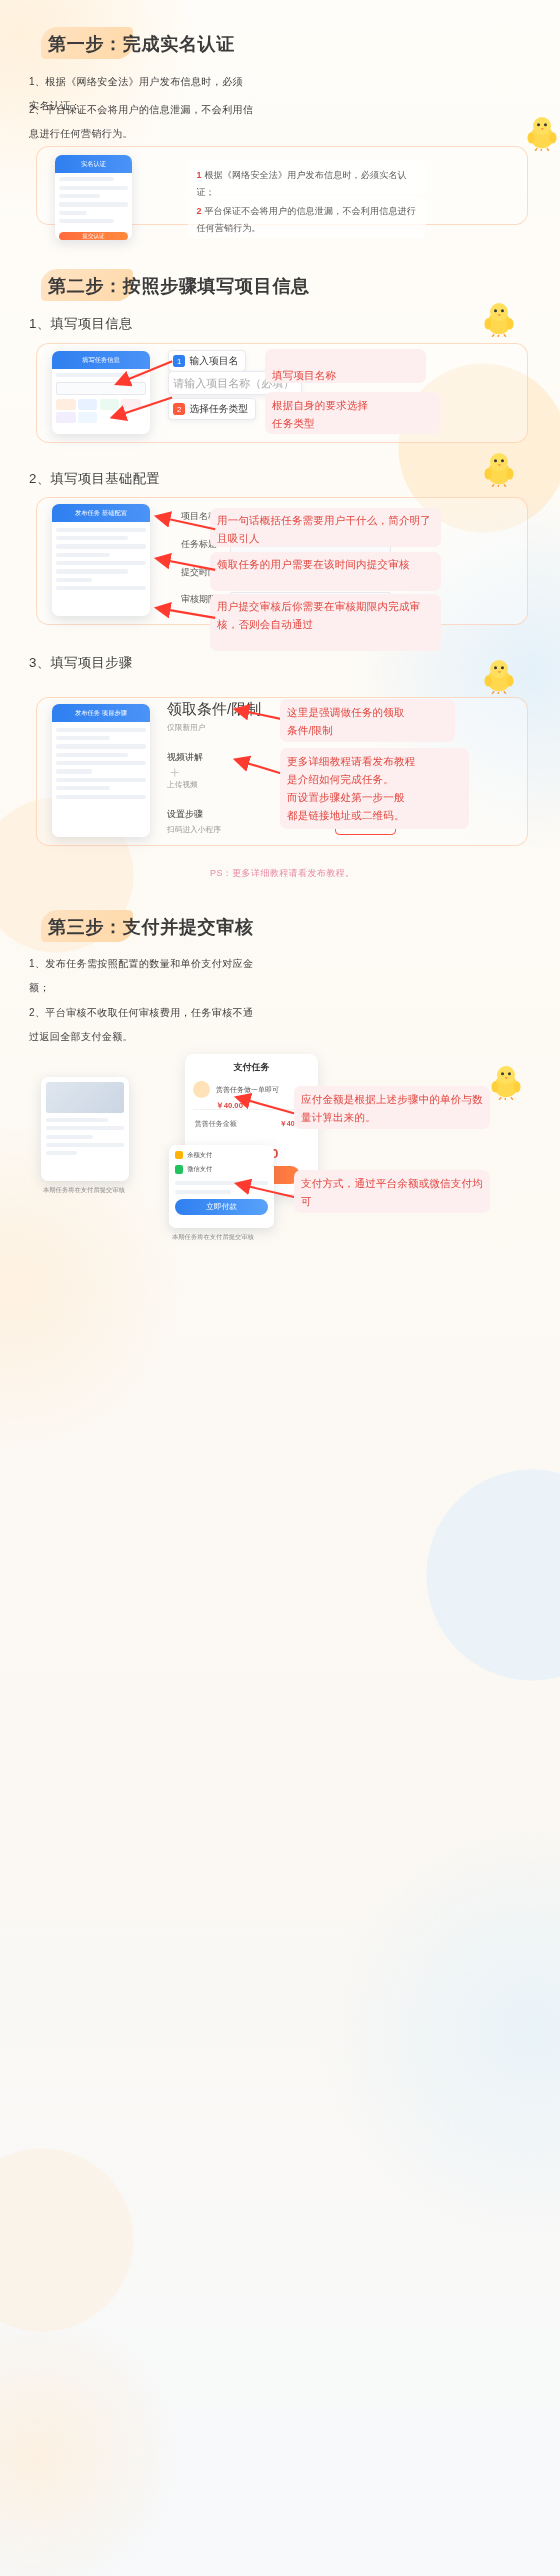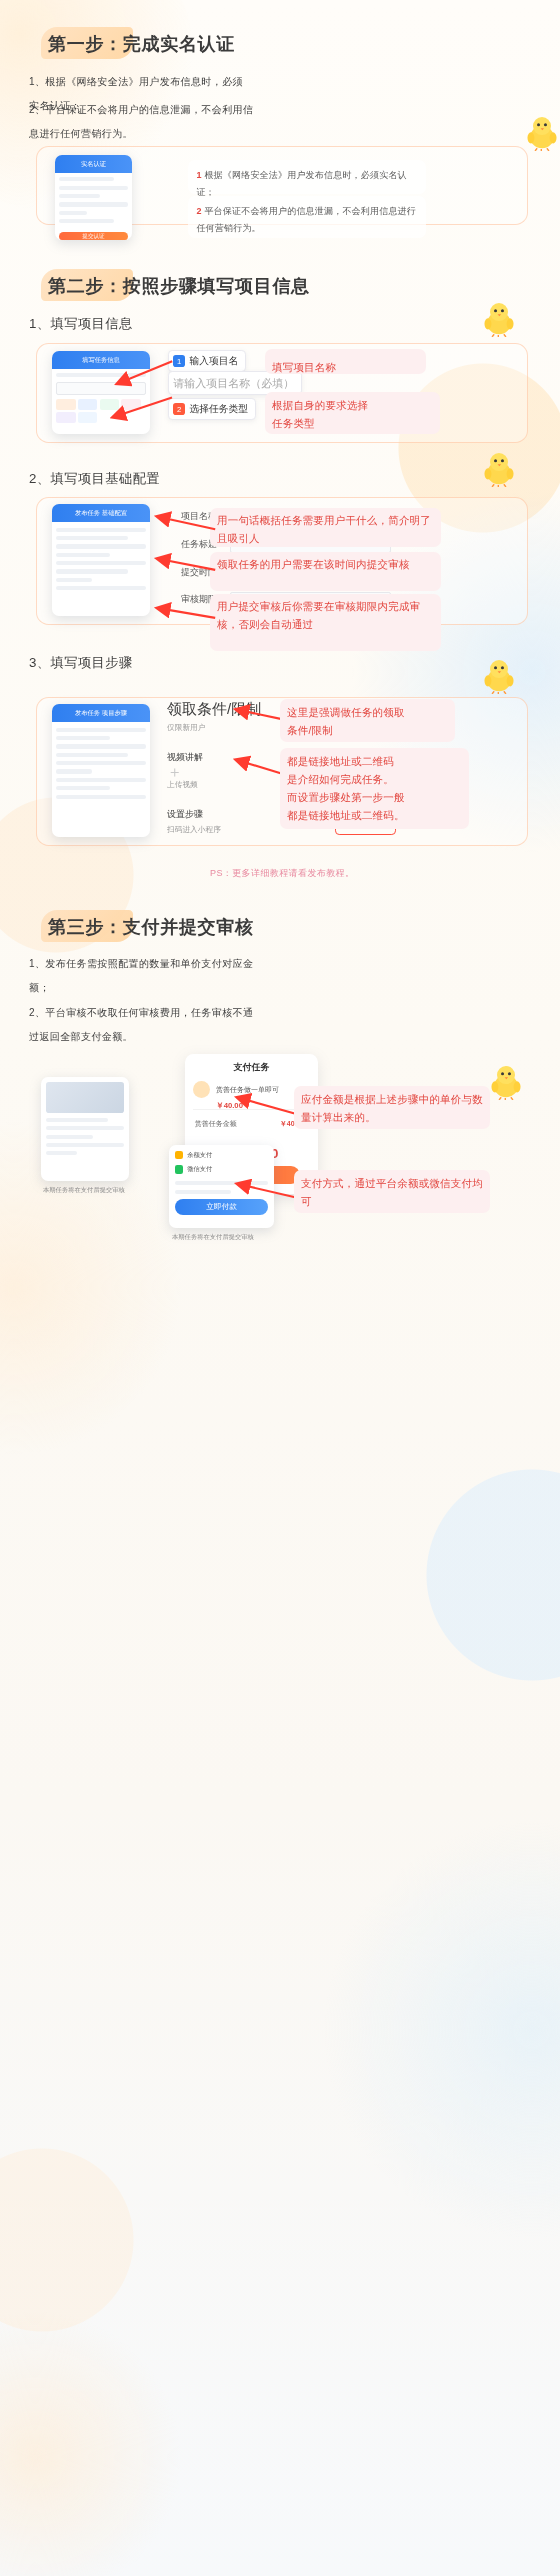--- a/index.html
+++ b/index.html
@@ -305,21 +305,21 @@
     </svg>
     <svg class="arrow" style="left:105px;top:392px;" width="70" height="32" viewBox="0 0 100 46">
       <defs>
           <marker id="ah2" markerWidth="8" markerHeight="8" refX="6" refY="4" orient="auto">
         <path d="M0,0 L8,4 L0,8 z" fill="#ff3b2f"></path>
           </marker>
         </defs>
       <path d="M96,8 L12,36" stroke="#ff3b2f" stroke-width="3" fill="none" marker-end="url(#ah2)"></path>
     </svg>
 
-    <div class="callout" style="left:265px;top:349px;width:161px;height:25px;padding:9px 7px;">
+    <div class="callout" style="left:265px;top:349px;width:161px;height:25px;padding:17px 7px;">
       <span>填写项目名称</span>
     </div>
     <div class="callout" style="left:265px;top:392px;width:175px;height:42px;padding:4.2px 7px;">
       <div>根据自身的要求选择</div>
       <div>任务类型</div>
     </div>
 
     <div class="subhead" style="left:29px;top:470px;">2、填写项目基础配置</div>
 
     <div class="chick" style="left:483px;top:451px;">
@@ -471,21 +471,21 @@
           </marker>
         </defs>
       <path d="M74,30 L8,10" stroke="#ff3b2f" stroke-width="3" fill="none" marker-end="url(#ah7)"></path>
     </svg>
 
     <div class="callout" style="left:280px;top:699px;width:175px;height:43px;padding:3.5px 7px;">
       <div>这里是强调做任务的领取</div>
       <div>条件/限制</div>
     </div>
     <div class="callout" style="left:280px;top:748px;width:189px;height:81px;padding:3.5px 7px;">
-      <div>都是链接地址或二维码</div>
+      <div>更多详细教程请看发布教程</div>
       <div>是介绍如何完成任务。</div>
       <div>而设置步骤处第一步一般</div>
       <div>都是链接地址或二维码。</div>
     </div>
 
     <div class="ps-note" style="left:210px;top:867px;">PS：更多详细教程请看发布教程。</div>
 
     <div class="step-head" style="left:29px;top:911px;">
       <div class="badge-bg"></div>
       <span class="t1">第三步</span>

